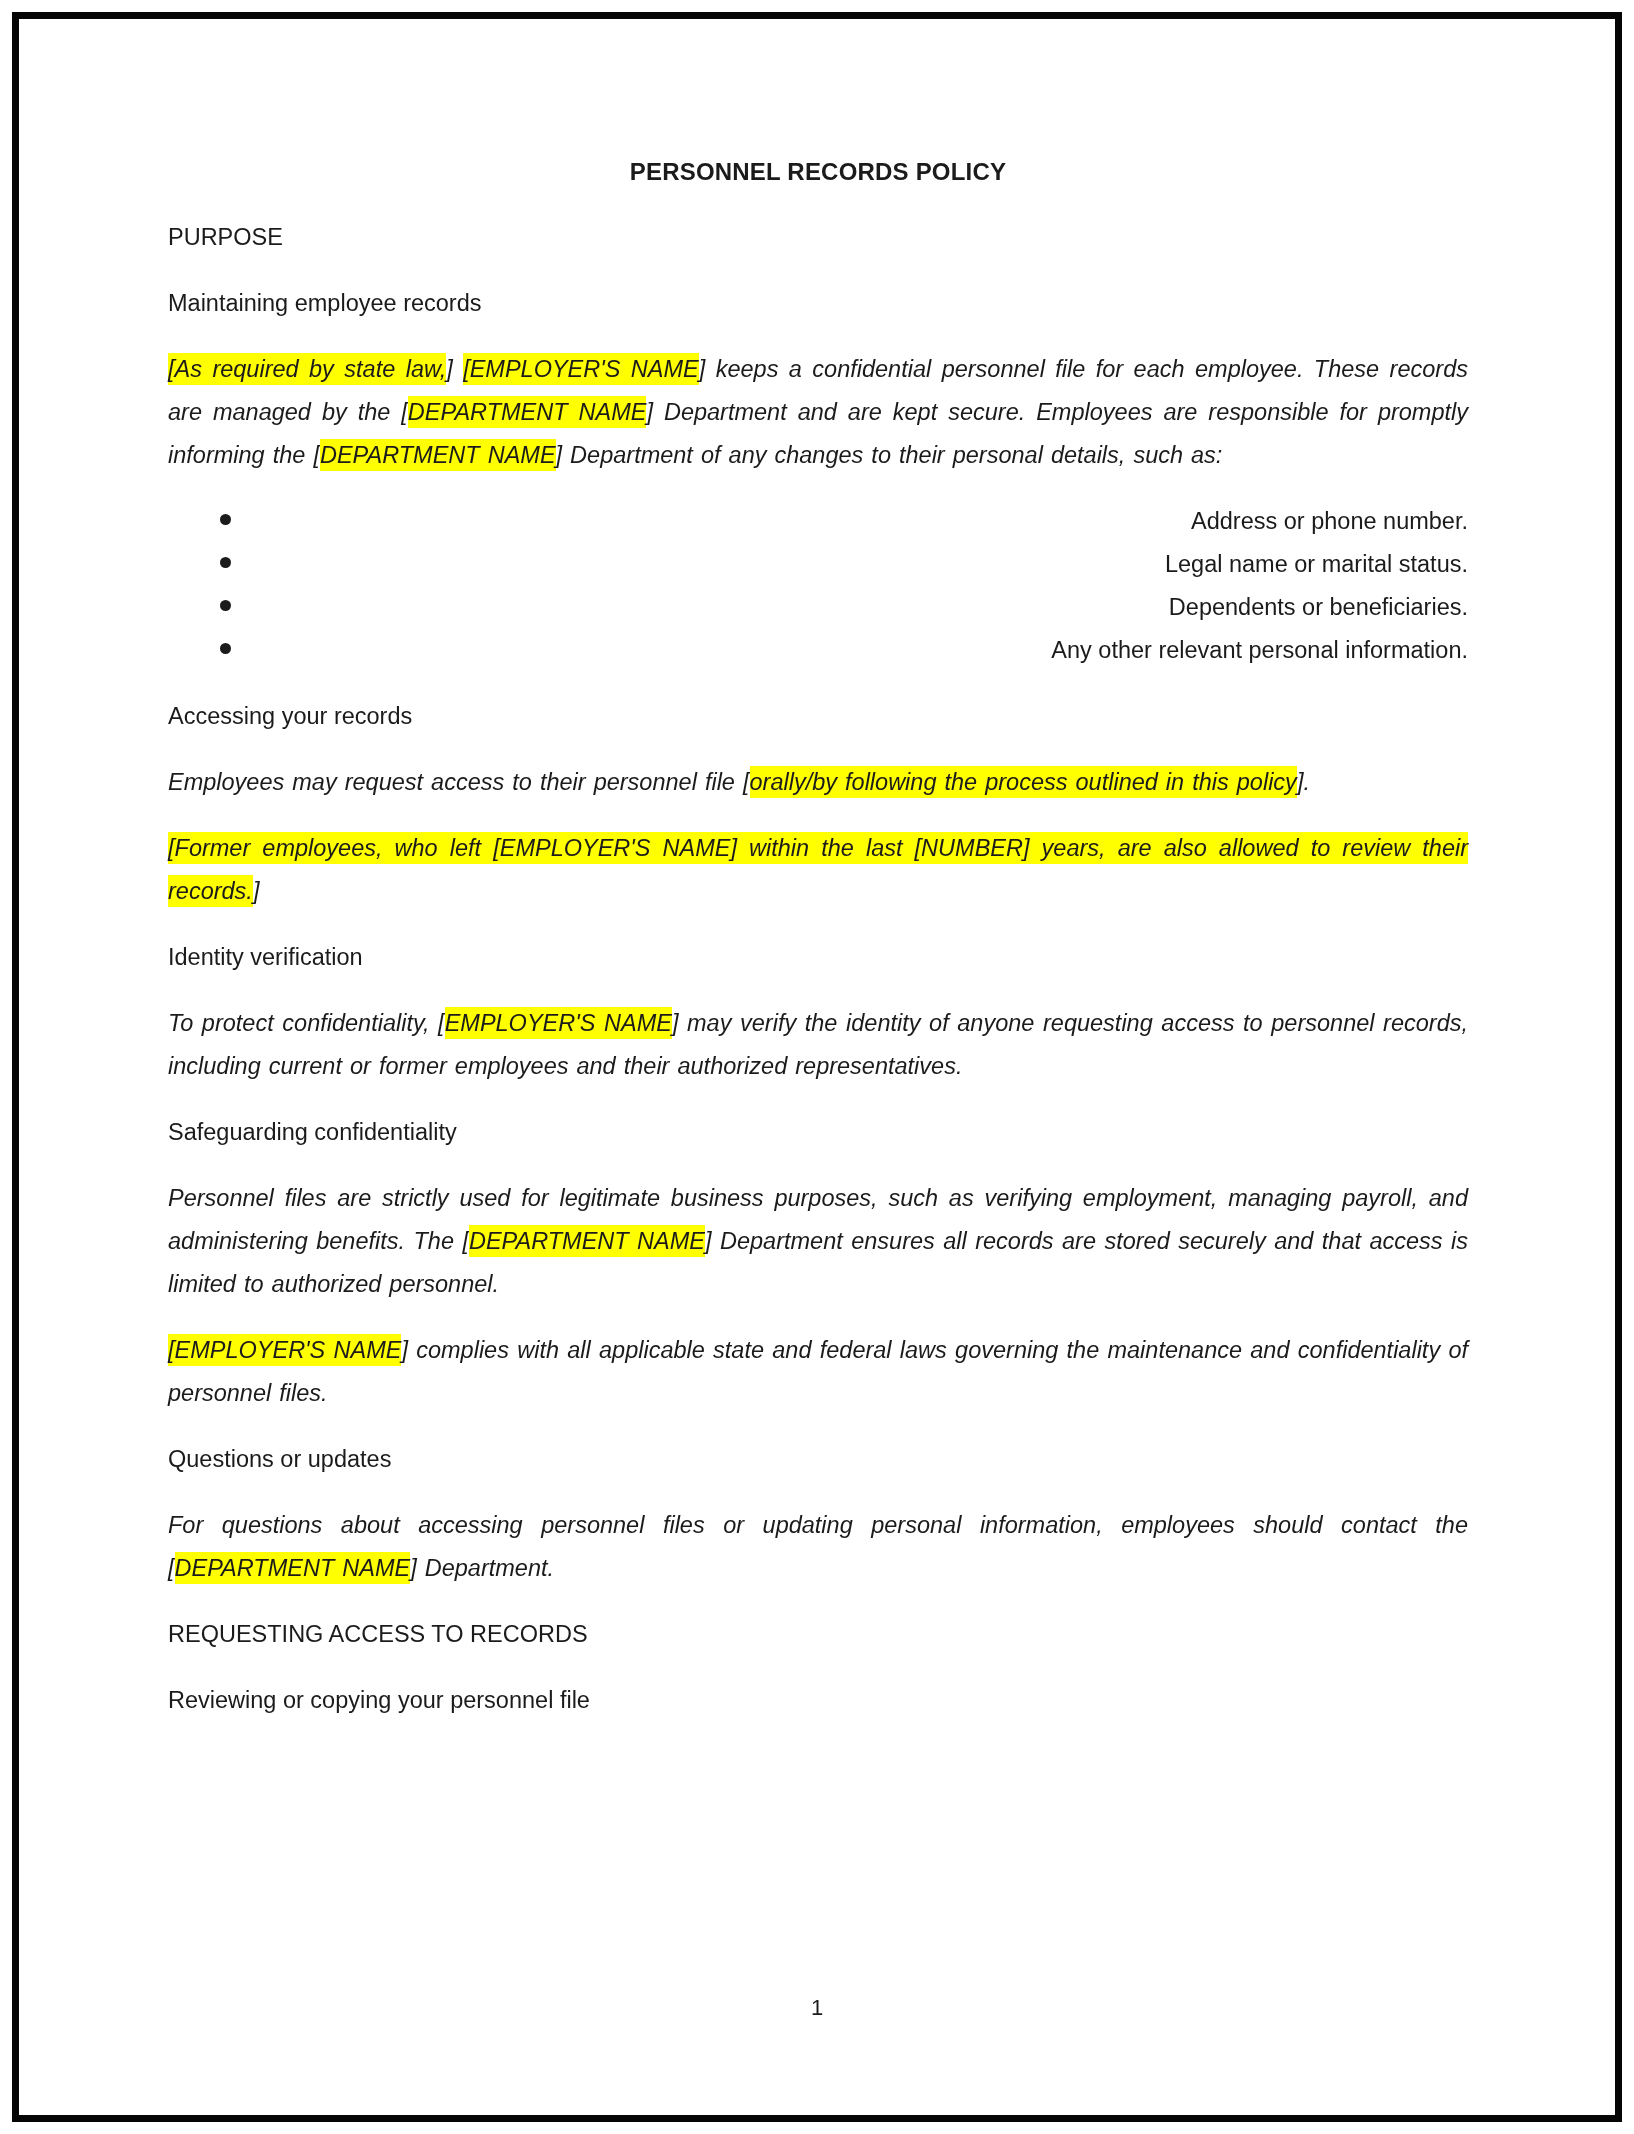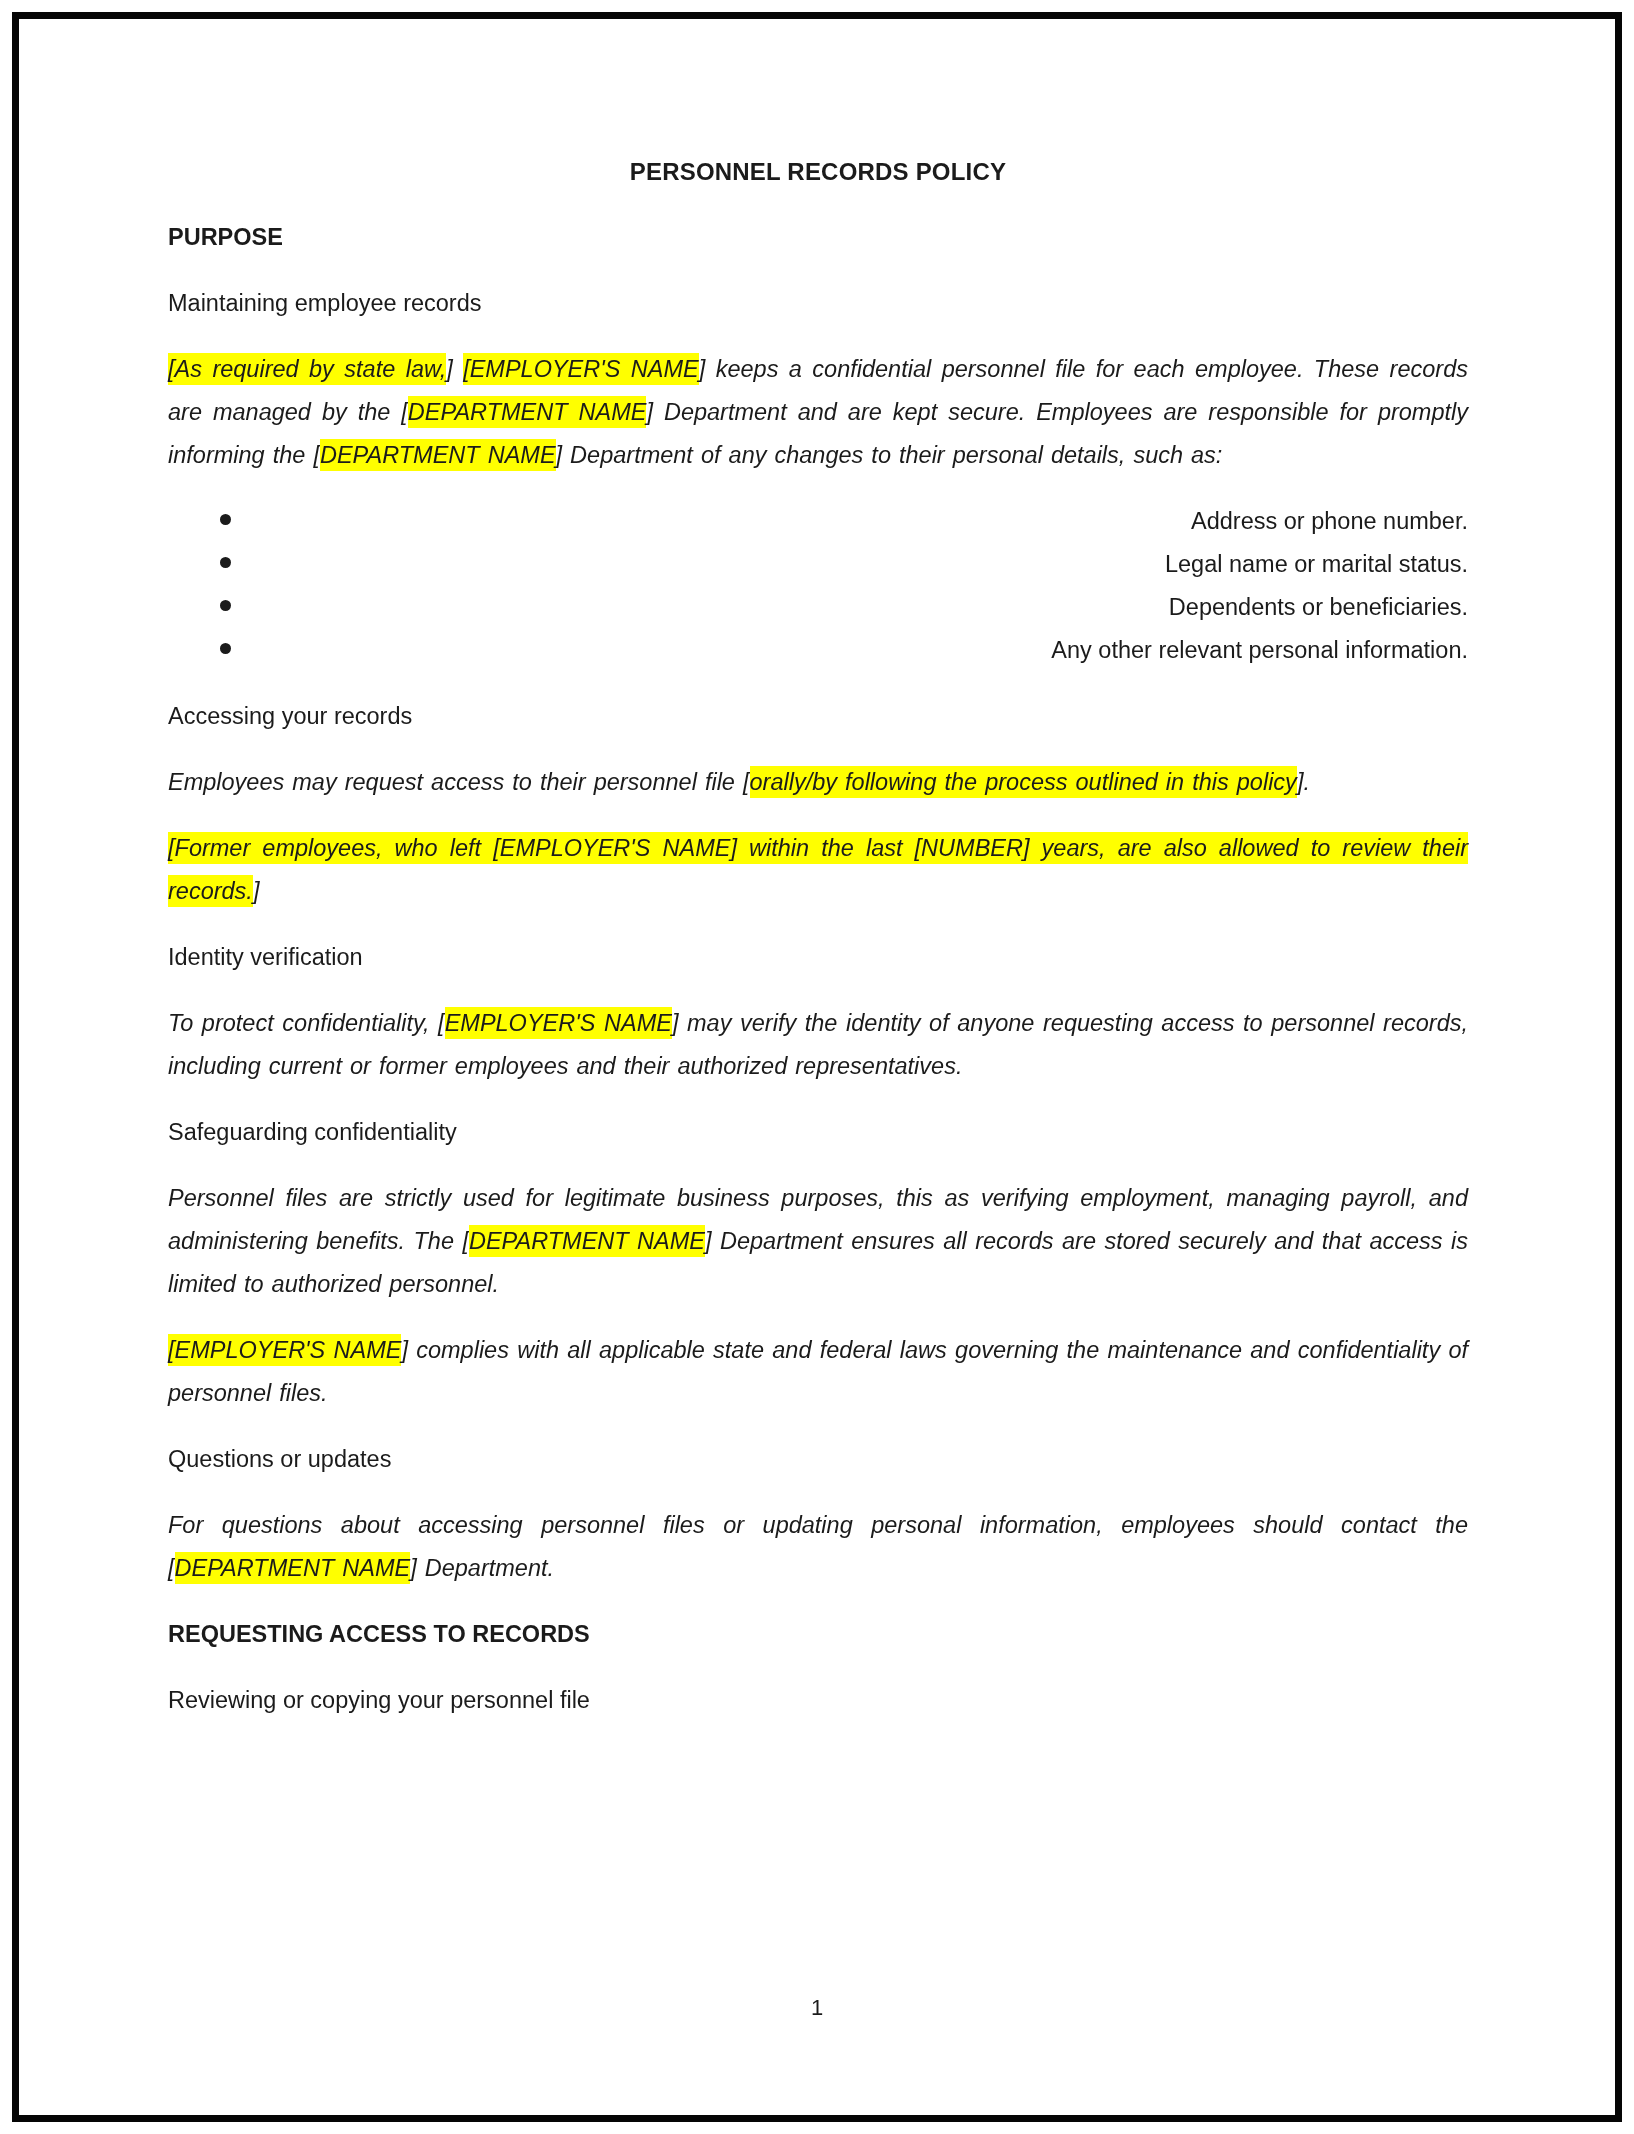--- a/index.html
+++ b/index.html
@@ -32,21 +32,21 @@
     margin: 0 0 23px 0;
     text-align: center;
     font-size: 24px;
     font-weight: 700;
     line-height: 43px;
     letter-spacing: 0.2px;
   }
   .h-bold {
     margin: 0 0 23px 0;
     font-size: 23.5px;
-    font-weight: 700;
+    font-weight: 400;
     line-height: 43px;
   }
   .h-underline {
     margin: 0 0 23px 0;
     font-size: 23.5px;
     font-weight: 400;
     line-height: 43px;
     text-decoration-thickness: 2px;
     text-underline-offset: 6px;
   }
@@ -110,21 +110,21 @@
           <li><span class="dot"></span>Legal name or marital status.</li>
           <li><span class="dot"></span>Dependents or beneficiaries.</li>
           <li><span class="dot"></span>Any other relevant personal information.</li>
         </ul>
         <h3 class="h-underline">Accessing your records</h3>
         <p class="para"><span>Employees may request access to their personnel file [</span><span class="hl">orally/by following the process outlined in this policy</span><span>].</span></p>
         <p class="para"><span class="hl">[Former employees, who left [EMPLOYER'S NAME] within the last [NUMBER] years, are also allowed to review their records.</span><span>]</span></p>
         <h3 class="h-underline">Identity verification</h3>
         <p class="para"><span>To protect confidentiality, [</span><span class="hl">EMPLOYER'S NAME</span><span>] may verify the identity of anyone requesting access to personnel records, including current or former employees and their authorized representatives.</span></p>
         <h3 class="h-underline">Safeguarding confidentiality</h3>
-        <p class="para"><span>Personnel files are strictly used for legitimate business purposes, this as verifying employment, managing payroll, and administering benefits. The [</span><span class="hl">DEPARTMENT NAME</span><span>] Department ensures all records are stored securely and that access is limited to authorized personnel.</span></p>
+        <p class="para"><span>Personnel files are strictly used for legitimate business purposes, such as verifying employment, managing payroll, and administering benefits. The [</span><span class="hl">DEPARTMENT NAME</span><span>] Department ensures all records are stored securely and that access is limited to authorized personnel.</span></p>
         <p class="para"><span class="hl">[EMPLOYER'S NAME</span><span>] complies with all applicable state and federal laws governing the maintenance and confidentiality of personnel files.</span></p>
         <h3 class="h-underline">Questions or updates</h3>
         <p class="para"><span>For questions about accessing personnel files or updating personal information, employees should contact the [</span><span class="hl">DEPARTMENT NAME</span><span>] Department.</span></p>
         <h2 class="h-bold">REQUESTING ACCESS TO RECORDS</h2>
         <h3 class="h-underline">Reviewing or copying your personnel file</h3>
       </main>
   </div>
   <div class="page-number">1</div>
 </div>
 

